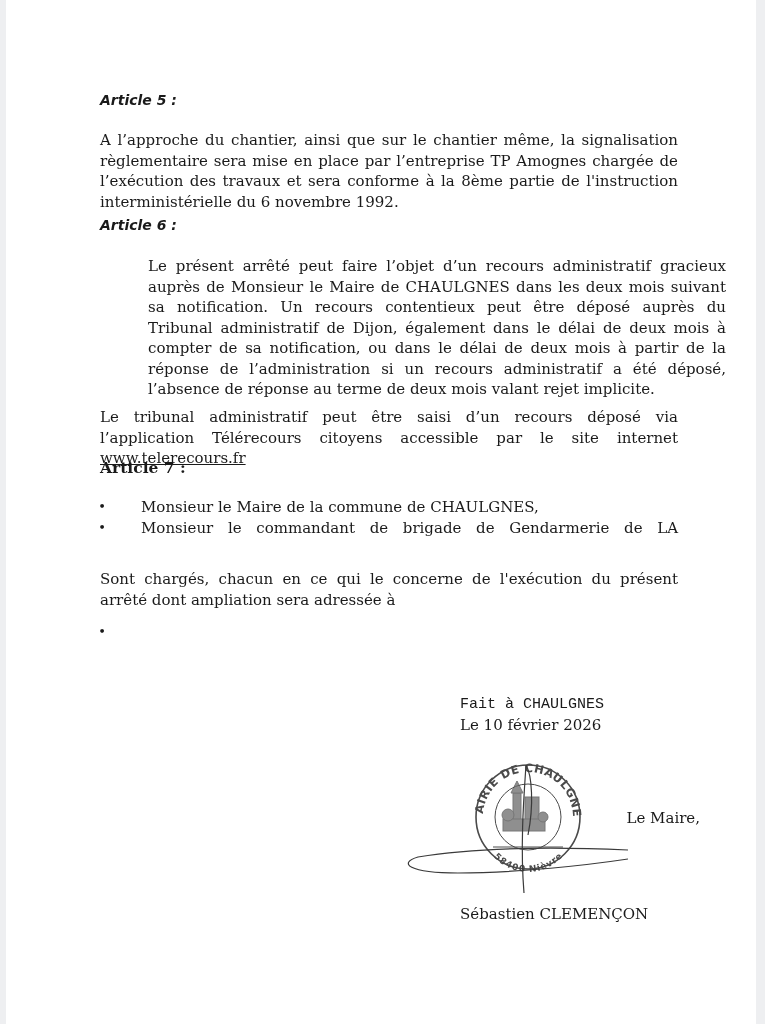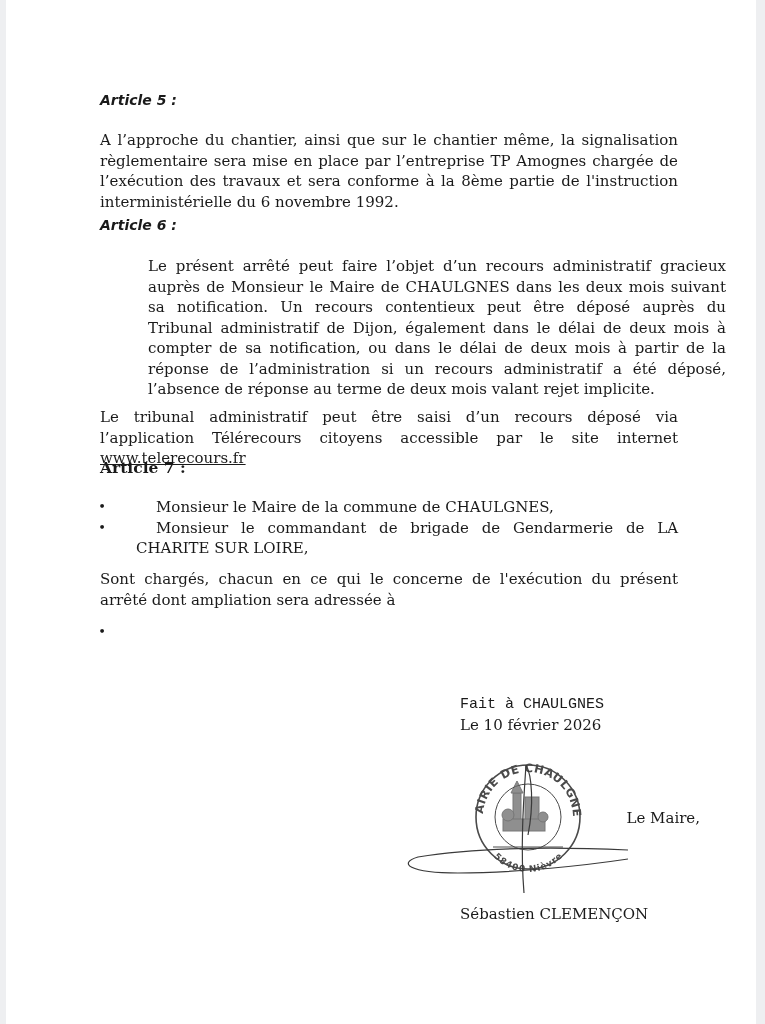--- a/index.html
+++ b/index.html
@@ -30,21 +30,21 @@
   }
   .justify { text-align: justify; text-align-last: left; }
   .justify p { margin: 0; }
   .link { text-decoration: underline; color: #1a1a1a; }
   ul.bullets { list-style: none; margin: 0; padding: 0; }
   ul.bullets li { position: relative; padding-left: 30px; text-indent: 0; }
   ul.bullets li .bullet {
     position: absolute; left: -13px; top: 0; width: 30px; text-align: center;
     font-size: 13px;
   }
-  ul.bullets li .txt { display: block; margin-left: 26px; }
+  ul.bullets li .txt { display: block; margin-left: 11px; }
   .sig-block { position: absolute; left: 360px; width: 240px; }
   .stamp { position: absolute; left: 392px; top: 735px; width: 230px; height: 160px; }
 </style>
 </head>
 <body>
 
 <div class="page">
   <div class="content">
 
     <div class="block heading-italic" style="top:90px;">Article 5 :</div>
@@ -63,21 +63,20 @@
     <div class="block heading-bold" style="top:458px;">Article 7 :</div>
     <div class="block" style="top:497px;">
       <ul class="bullets">
         <li>
           <span class="bullet">•</span>
           <span class="txt">Monsieur le Maire de la commune de CHAULGNES,</span>
         </li>
         <li>
           <span class="bullet">•</span>
           <span class="txt" style="text-align:justify;text-align-last:justify;">Monsieur le commandant de brigade de Gendarmerie de LA</span>
-          <span class="txt" style="margin-left:6px;">CHARITE SUR LOIRE,</span>
         </li>
       </ul>
     </div>
 
     <div class="block justify" style="top:569px;">
       <p>Sont chargés, chacun en ce qui le concerne de l'exécution du présent arrêté dont ampliation sera adressée à</p>
     </div>
 
     <div class="block" style="top:622px;">
       <ul class="bullets">

